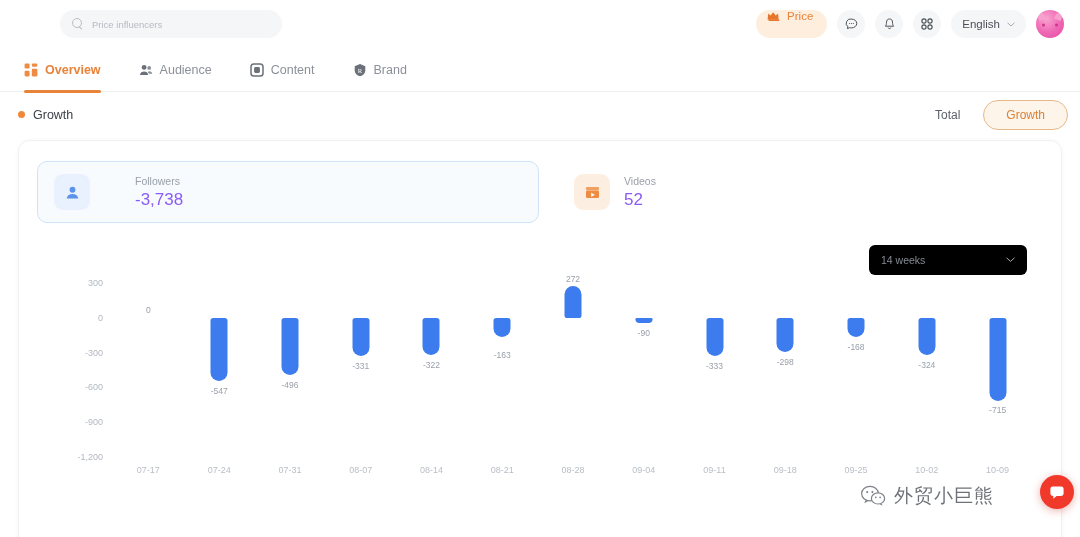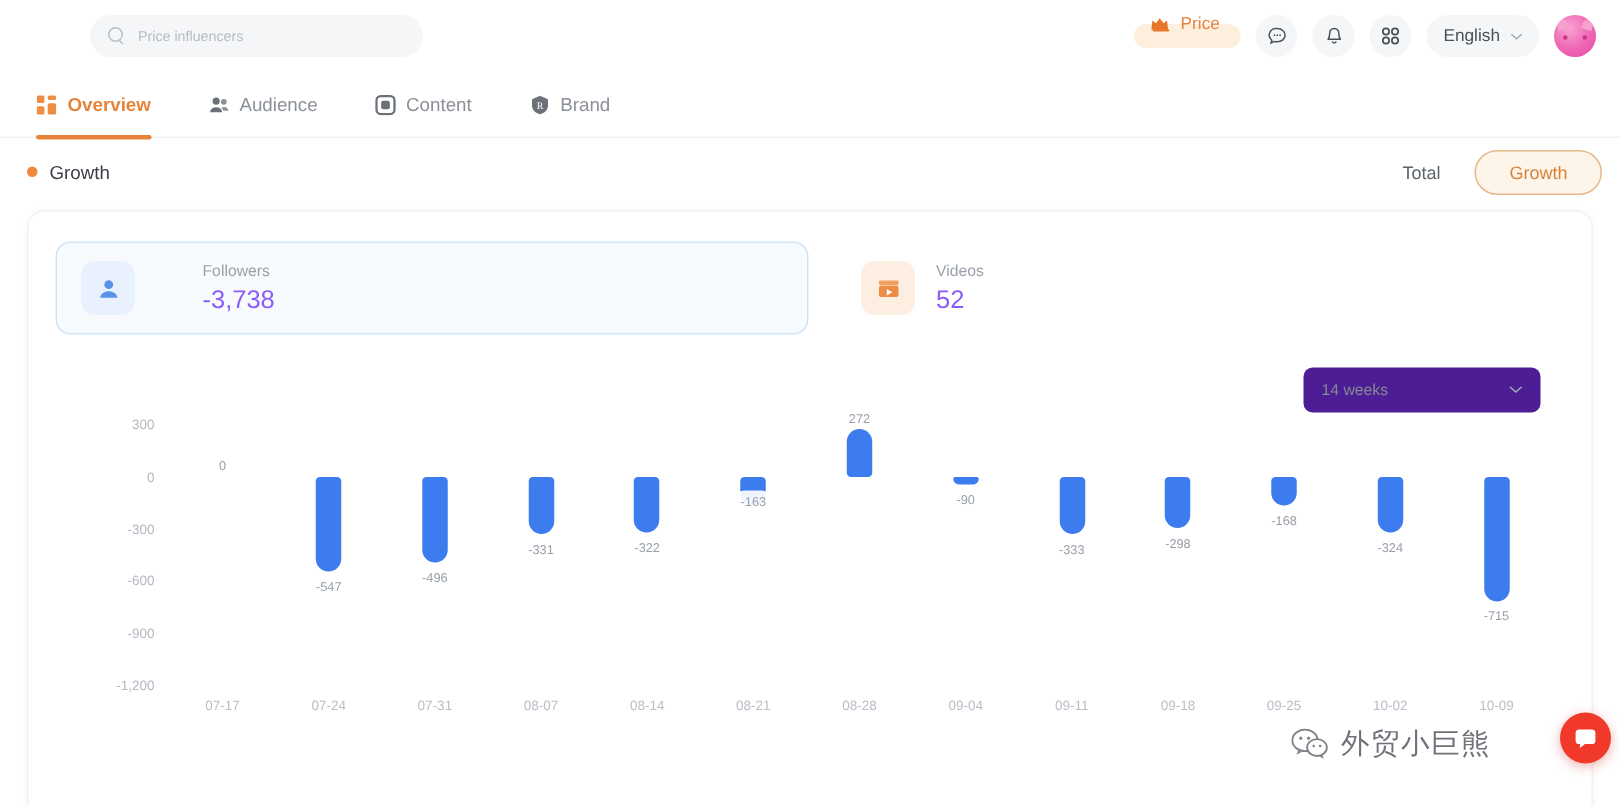--- a/index.html
+++ b/index.html
@@ -28,21 +28,21 @@
     border: 1.3px solid #b9bec7; border-radius: 50%;
   }
   .search-box .mag::after {
     content: ""; position: absolute; left: 7.4px; top: 7.6px; width: 4.4px; height: 1.3px;
     background: #b9bec7; transform: rotate(45deg); transform-origin: left center;
   }
   .search-ph { font-size: 9.5px; color: #b6bac2; white-space: nowrap; }
 
   .top-right { margin-left: auto; display: flex; align-items: center; gap: 10px; }
   .price-btn {
-    height: 16px; border-radius: 14px; background: #fdeede; display: flex; align-items: center;
+    height: 28px; border-radius: 14px; background: #fdeede; display: flex; align-items: center;
     gap: 6px; padding: 0 14px 16px 11px; cursor: pointer; border: none;
   }
   .price-btn .lbl { font-size: 11.5px; color: #e8833a; }
   .crown { width: 14px; height: 12px; flex: none; }
 
   .icon-btn {
     width: 28px; height: 28px; border-radius: 50%; background: #f5f6f8;
     display: flex; align-items: center; justify-content: center; cursor: pointer; border: none;
   }
   .lang-btn {
@@ -122,21 +122,21 @@
   }
   .card-icon.blue { background: #e8f1fd; }
   .card-icon.orange { background: #fdeee2; }
   .card-texts { display: flex; flex-direction: column; gap: 3px; }
   .card-label { font-size: 10.5px; color: #9aa0aa; }
   .card-value { font-size: 17px; color: #8b5cf6; }
 
   
   .weeks-wrap { display: flex; justify-content: flex-end; margin-top: 22px; padding-right: 16px; }
   .weeks-select {
-    width: 158px; height: 30px; border-radius: 6px; background: #4c1d95;
+    width: 158px; height: 30px; border-radius: 6px; background: #000000;
     display: flex; align-items: center; padding: 0 12px; cursor: pointer; border: none;
   }
   .weeks-select .lbl { font-size: 10.5px; color: #868b94; }
   .weeks-select .chev2 { margin-left: auto; width: 9px; height: 5.5px; }
 
   
   .chart { position: relative; margin-top: 8px; height: 200px; }
   .y-axis { position: absolute; left: 10px; top: 0; width: 56px; height: 174px; }
   .y-tick {
     position: absolute; right: 0; font-size: 9px; color: #b3b8c1; transform: translateY(-50%);
@@ -352,21 +352,21 @@
           <div class="bar-col" style="left: 26.9231%; width: 0px;">
             <div class="bar neg" style="background: rgb(60, 124, 238); height: 38.396px; top: 34.8px;"></div>
             <div class="bar-val" style="top: 76.196px;">-331</div>
           </div>
           <div class="bar-col" style="left: 34.6154%; width: 0px;">
             <div class="bar neg" style="background: rgb(60, 124, 238); height: 37.352px; top: 34.8px;"></div>
             <div class="bar-val" style="top: 75.152px;">-322</div>
           </div>
           <div class="bar-col" style="left: 42.3077%; width: 0px;">
             <div class="bar neg" style="background: rgb(60, 124, 238); height: 18.908px; top: 34.8px;"></div>
-            <div class="bar-val" style="top: 44px;">-163</div>
+            <div class="bar-val" style="top: 65px;">-163</div>
           </div>
           <div class="bar-col" style="left: 50%; width: 0px;">
             <div class="bar pos" style="background: rgb(60, 124, 238); height: 31.552px; top: 3.248px;"></div>
             <div class="bar-val" style="top: -10.752px;">272</div>
           </div>
           <div class="bar-col" style="left: 57.6923%; width: 0px;">
             <div class="bar neg" style="background: rgb(60, 124, 238); height: 5.568px; top: 34.8px;"></div>
             <div class="bar-val" style="top: 43.368px;">-90</div>
           </div>
           <div class="bar-col" style="left: 65.3846%; width: 0px;">

